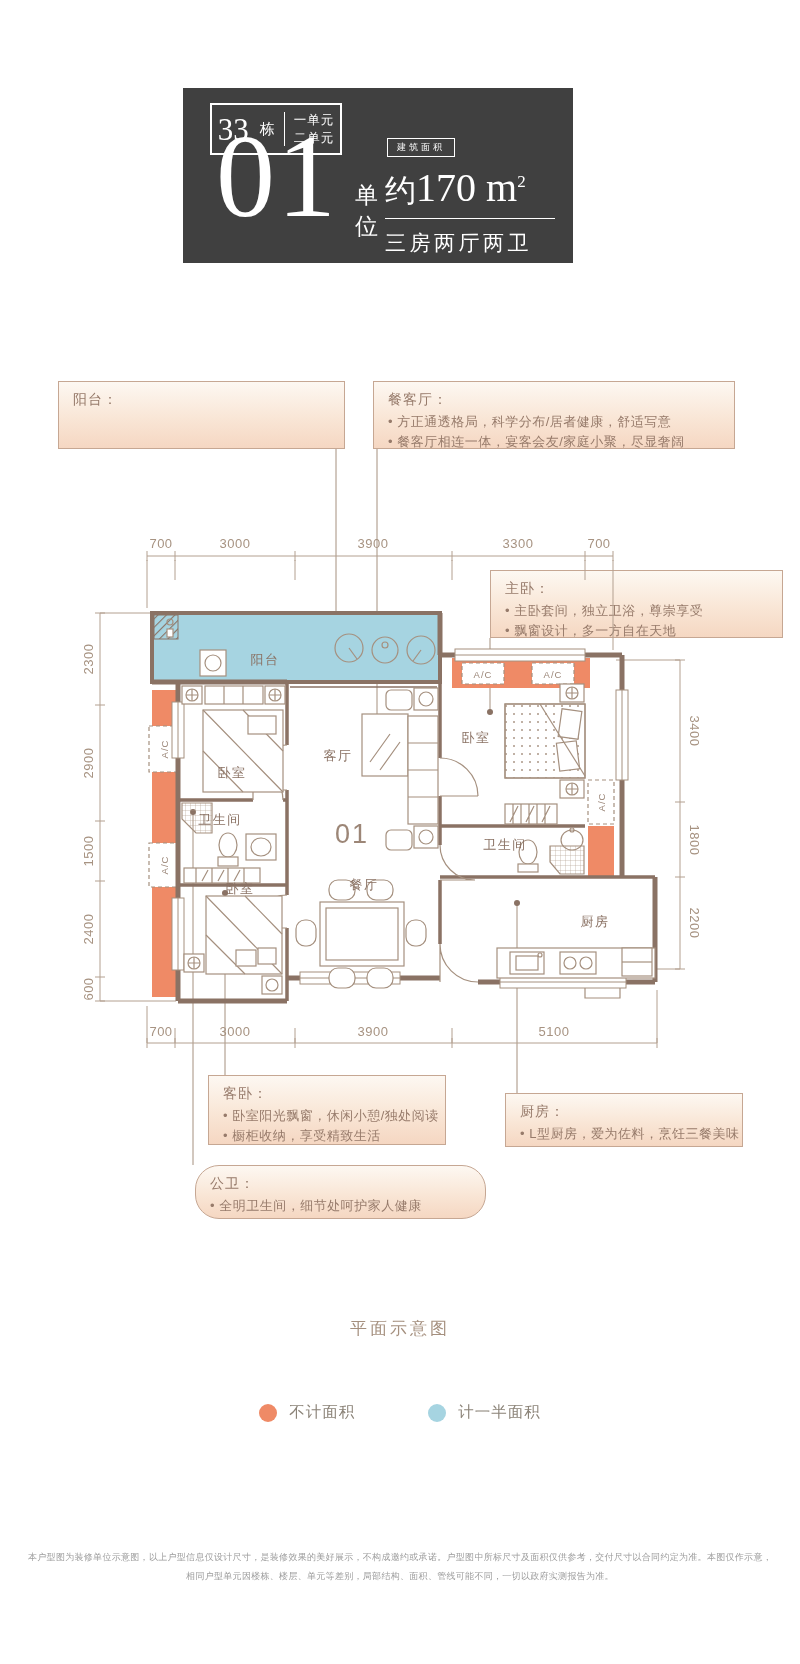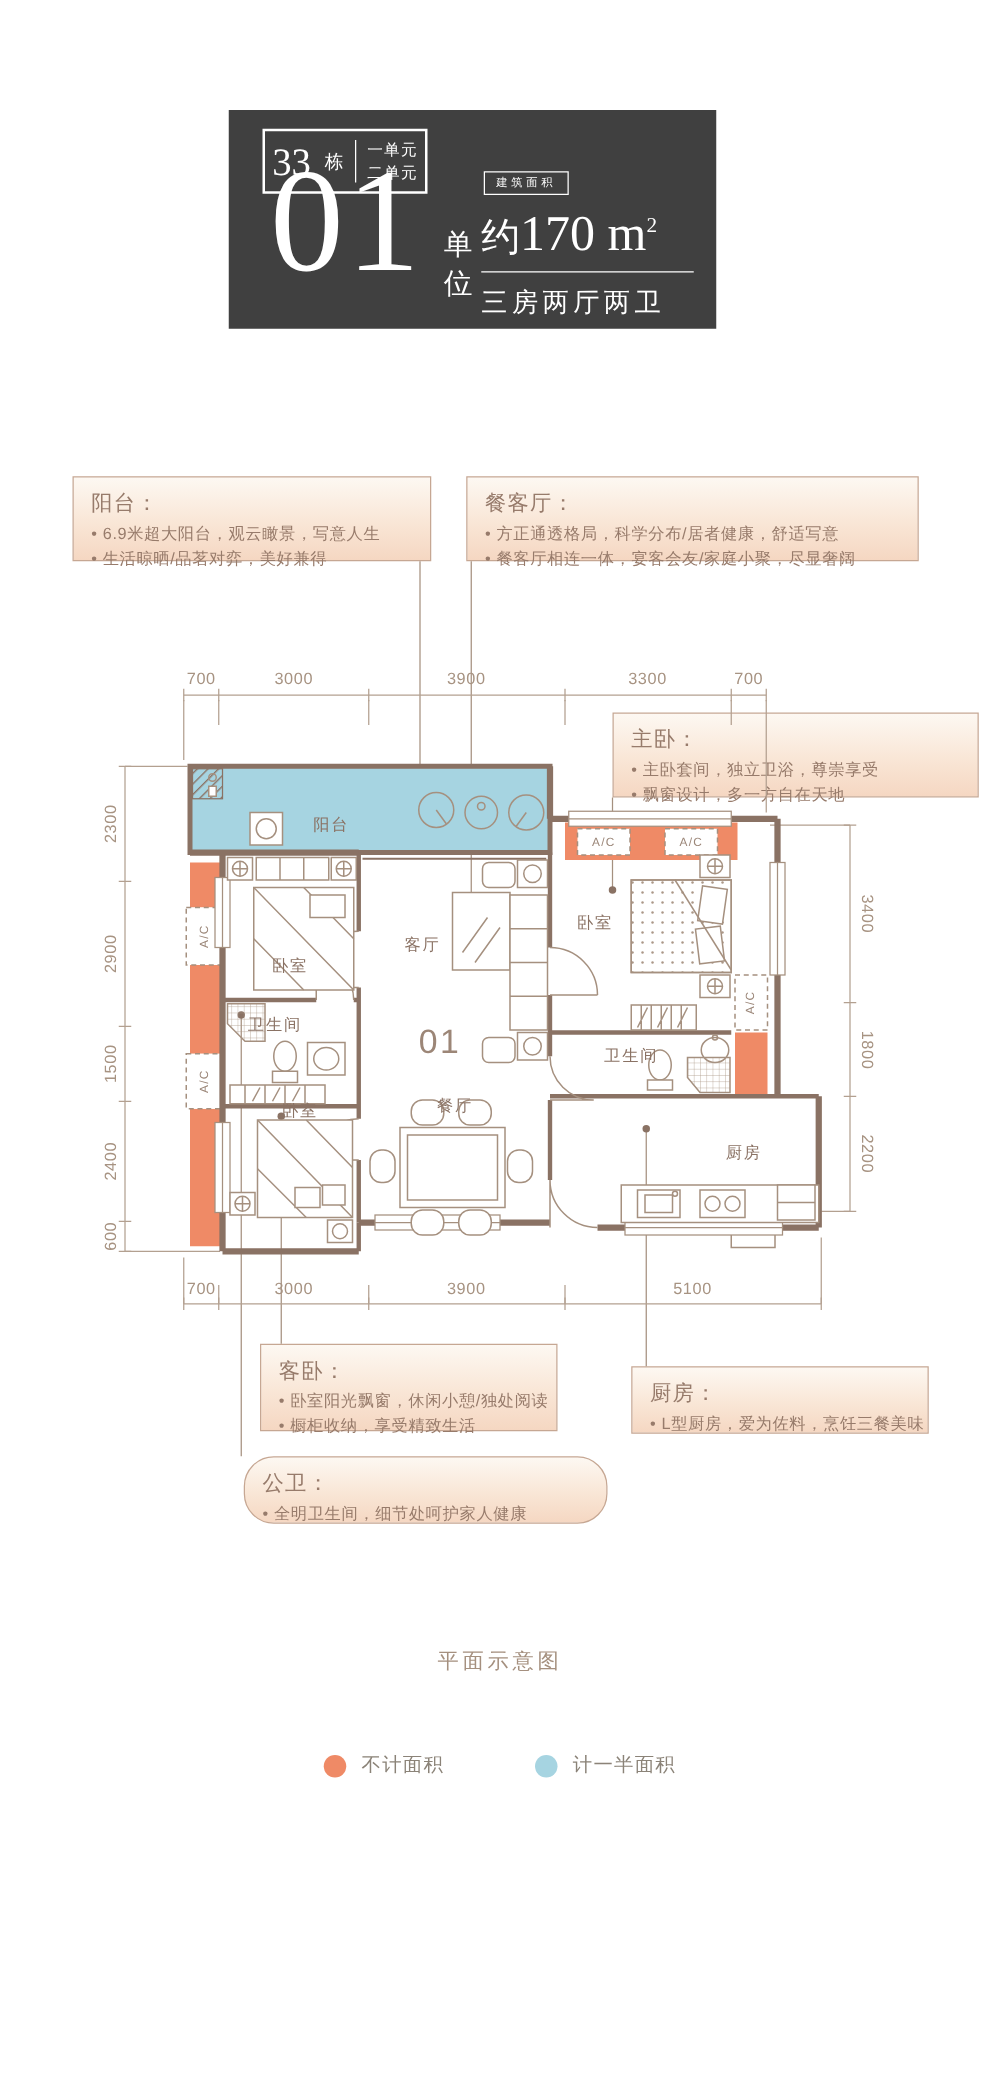--- a/index.html
+++ b/index.html
@@ -27,21 +27,21 @@
              white-space:nowrap;}
   .area-line .pfx{font-size:31px;}
   .area-line sup{font-size:17px;}
   .area-rule{margin-top:8px;width:170px;height:1px;background:#fff;}
   .layout-line{margin-top:10px;font-size:21px;letter-spacing:3.5px;white-space:nowrap;}
 
   
   .callout{position:absolute;border:1px solid #c6a793;
            background:linear-gradient(180deg,#fdf8f2 0%,#f9e6d6 55%,#f5d7c2 100%);
            color:#977b6b;padding:9px 14px 8px 14px;box-sizing:border-box;}
-  .callout .c-title{font-size:17px;letter-spacing:1px;margin-bottom:3px;}
+  .callout .c-title{font-size:14px;letter-spacing:1px;margin-bottom:3px;}
   .callout ul{margin:0;padding:0;list-style:none;}
   .callout li{font-size:13px;line-height:1.55;letter-spacing:.5px;white-space:nowrap;}
   .callout li::before{content:"\2022  ";}
 
   
   .lbl{position:absolute;transform:translate(-50%,-50%);color:#8a7264;font-size:13px;
        letter-spacing:1.5px;white-space:nowrap;font-weight:500;}
   .lbl.big{font-size:27px;color:#9c8677;letter-spacing:2px;font-weight:400;}
   .dim{position:absolute;transform:translate(-50%,-50%);color:#a79382;font-size:13px;
        letter-spacing:.5px;white-space:nowrap;}
@@ -85,24 +85,20 @@
     <div class="hdr-right">
       <span class="area-badge">建筑面积</span>
       <div class="area-line"><span class="pfx">约</span><span>170 m</span><sup>2</sup></div>
       <div class="area-rule"></div>
       <div class="layout-line">三房两厅两卫</div>
     </div>
   </div>
 
   <div class="callout" style="left:58px;top:381px;width:287px;height:68px;">
     <div class="c-title">阳台：</div>
-    <ul>
-      <li>6.9米超大阳台，观云瞰景，写意人生</li>
-      <li>生活晾晒/品茗对弈，美好兼得</li>
-    </ul>
   </div>
 
   <div class="callout" style="left:373px;top:381px;width:362px;height:68px;">
     <div class="c-title">餐客厅：</div>
     <ul>
       <li>方正通透格局，科学分布/居者健康，舒适写意</li>
       <li>餐客厅相连一体，宴客会友/家庭小聚，尽显奢阔</li>
     </ul>
   </div>
 
@@ -380,14 +376,18 @@
     <div class="legend-item">
       <span class="legend-dot" style="background:#ef8a66;"></span>
       <span>不计面积</span>
     </div>
     <div class="legend-item">
       <span class="legend-dot" style="background:#a6d4e1;"></span>
       <span>计一半面积</span>
     </div>
   </div>
 
+  <div class="disclaimer">
+    <div>本户型图为装修单位示意图，以上户型信息仅设计尺寸，是装修效果的美好展示，不构成邀约或承诺。户型图中所标尺寸及面积仅供参考，交付尺寸以合同约定为准。本图仅作示意，</div>
+    <div>相同户型单元因楼栋、楼层、单元等差别，局部结构、面积、管线可能不同，一切以政府实测报告为准。</div>
+  </div>
 
 </div>
 
 </body></html>

